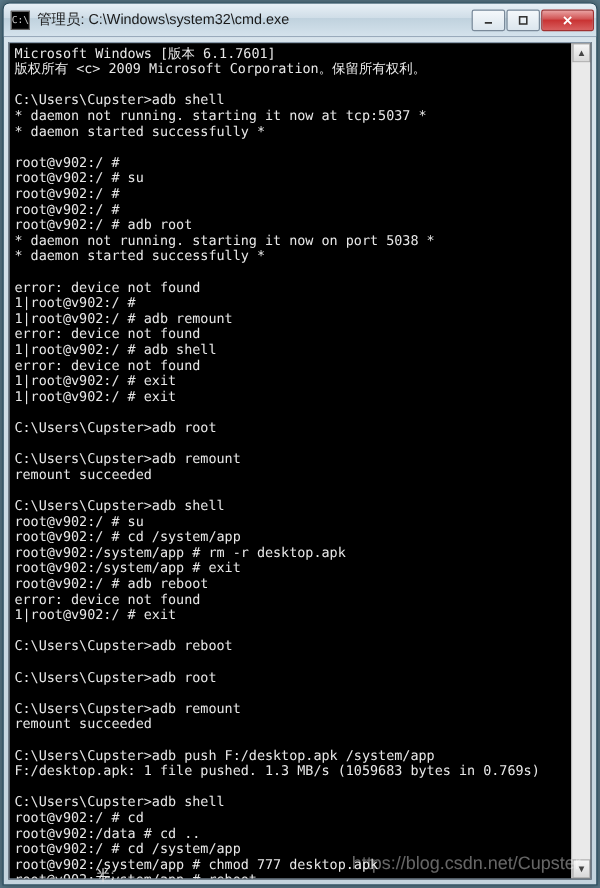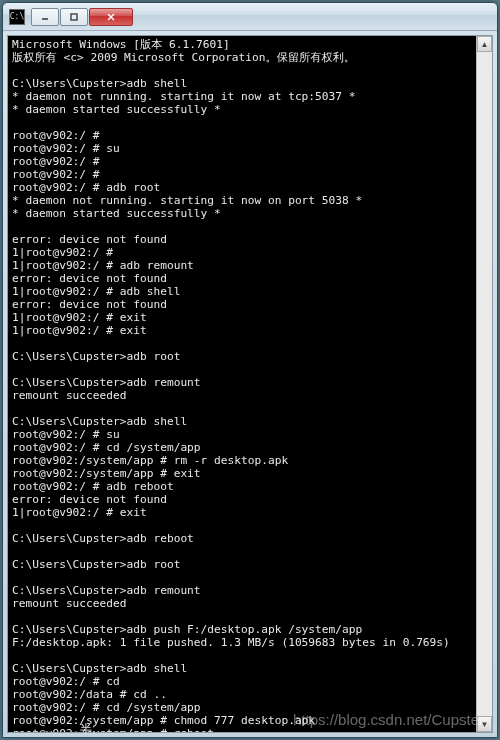--- a/index.html
+++ b/index.html
@@ -131,20 +131,21 @@
       font-size: 12px;
       font-family: "SimSun", sans-serif;
     }
   </style>
 </head>
 <body>
 
 <div class="window">
   <div class="titlebar">
     <div class="titlebar-icon">C:\</div>
+    <div class="titlebar-text">管理员: C:\Windows\system32\cmd.exe</div>
     <div class="window-controls">
       <div class="ctrl-btn">
         <svg width="10" height="10">
             <line x1="2" y1="7" x2="8" y2="7" stroke="#333" stroke-width="1.5"></line>
           </svg>
       </div>
       <div class="ctrl-btn">
         <svg width="10" height="10">
             <rect x="2" y="2" width="6" height="6" fill="none" stroke="#333" stroke-width="1.3"></rect>
           </svg>

